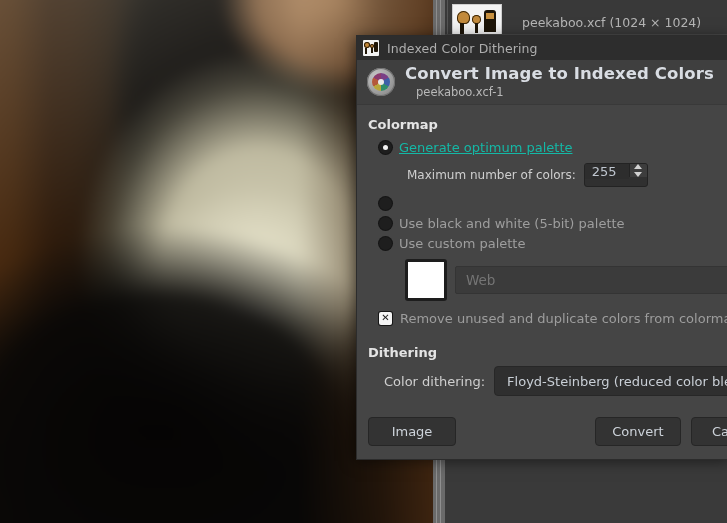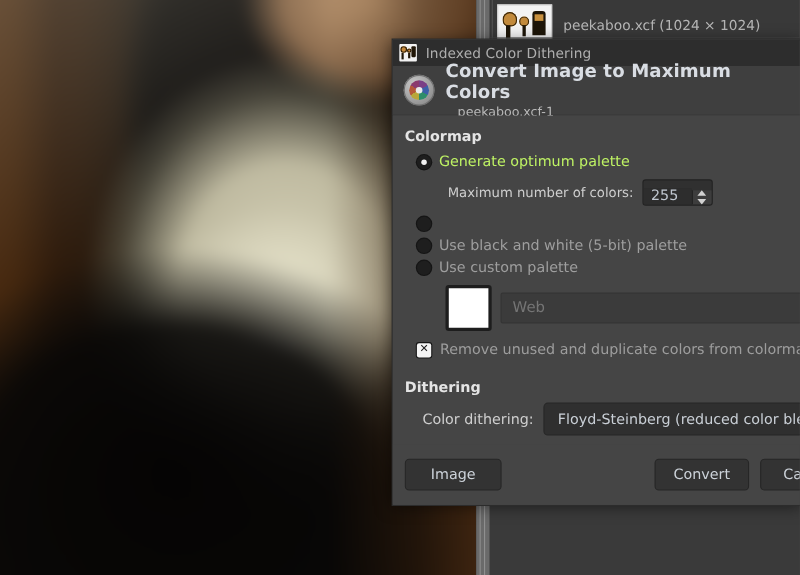--- a/index.html
+++ b/index.html
@@ -60,21 +60,21 @@
       linear-gradient(270deg, rgba(90,52,22,.9) 0%, rgba(60,35,15,.5) 18%, rgba(0,0,0,0) 34%);
   }
   .photo .blurwrap{position:absolute;inset:0;filter:blur(7px);}
 
   
   .gimp-panel{position:absolute;left:433px;top:0;right:0;bottom:0;background:#393939;}
   .panel-gutter{position:absolute;left:433px;top:0;width:12px;bottom:0;background:#6a6a6a;}
   .panel-gutter i{position:absolute;top:0;bottom:0;width:1px;background:#8d8d8d;}
   .panel-sep{position:absolute;top:0;bottom:0;width:1px;background:#555;}
 
-  .thumb-row{position:absolute;left:452px;top:4px;display:flex;align-items:center;gap:10px;}
+  .thumb-row{position:absolute;left:452px;top:4px;display:flex;align-items:center;gap:20px;}
   .thumb{
     width:48px;height:34px;background:#f3f3f3;border:1px solid #cfcfcf;
     position:relative;overflow:hidden;
   }
   .thumb .w1,.thumb .w2,.thumb .w3{position:absolute;background:#c28a3c;}
   .thumb .w1{left:4px;top:6px;width:13px;height:13px;border-radius:50% 50% 40% 40%;
     box-shadow:0 0 0 1px #3a2608 inset;}
   .thumb .w1:after{content:"";position:absolute;left:3px;top:12px;width:4px;height:12px;background:#1d1508;}
   .thumb .w2{left:19px;top:10px;width:9px;height:9px;border-radius:50%;box-shadow:0 0 0 1px #3a2608 inset;}
   .thumb .w2:after{content:"";position:absolute;left:3px;top:8px;width:3px;height:10px;background:#1d1508;}
@@ -147,26 +147,26 @@
   .row.tight{height:20px;}
 
   .radio{
     width:13px;height:13px;border-radius:50%;flex:none;margin-right:7px;
     background:#1e1e1e;box-shadow:0 0 0 1px #151515;position:relative;
   }
   .radio.on:after{
     content:"";position:absolute;left:4px;top:4px;width:5px;height:5px;border-radius:50%;background:#f2f2f2;
   }
   .rlabel{color:#9e9e9e;font-size:13px;}
-  .rlabel.dim{color:#bef264;}
+  .rlabel.dim{color:#14b8a6;text-decoration:underline;}
 
   .maxrow{display:flex;align-items:center;padding-left:50px;height:30px;margin:2px 0 3px;}
   .maxrow .lbl{color:#cfcfcf;font-size:12px;margin-right:8px;}
   .spin{
-    display:flex;align-items:flex-end;background:#303030;border:1px solid #232323;border-radius:3px;
+    display:flex;align-items:flex-start;background:#303030;border:1px solid #232323;border-radius:3px;
     height:22px;overflow:hidden;
   }
   .spin .val{
     color:#bfc6cf;font-size:13px;padding:0 7px;display:flex;align-items:center;min-width:30px;
     background:#2d2d2d;
   }
   .spin .arrows{
     width:17px;background:#3d3d3d;border-left:1px solid #232323;
     display:flex;flex-direction:column;justify-content:center;align-items:center;gap:3px;
   }
@@ -290,21 +290,21 @@
         <b></b>
     </span>
     <span class="titlebar-text">Indexed Color Dithering</span>
   </div>
 
   <div class="dlg-header">
     <span class="hdr-ico">
       <span class="wheel"></span>
     </span>
     <span class="hdr-texts">
-      <span class="hdr-title">Convert Image to Maximum Colors</span>
+      <span class="hdr-title">Convert Image to Indexed Colors</span>
       <span class="hdr-sub">peekaboo.xcf-1</span>
     </span>
   </div>
 
   <div class="dlg-body">
 
     <div class="section-title">Colormap</div>
 
     <div class="row">
       <span class="radio on"></span>

